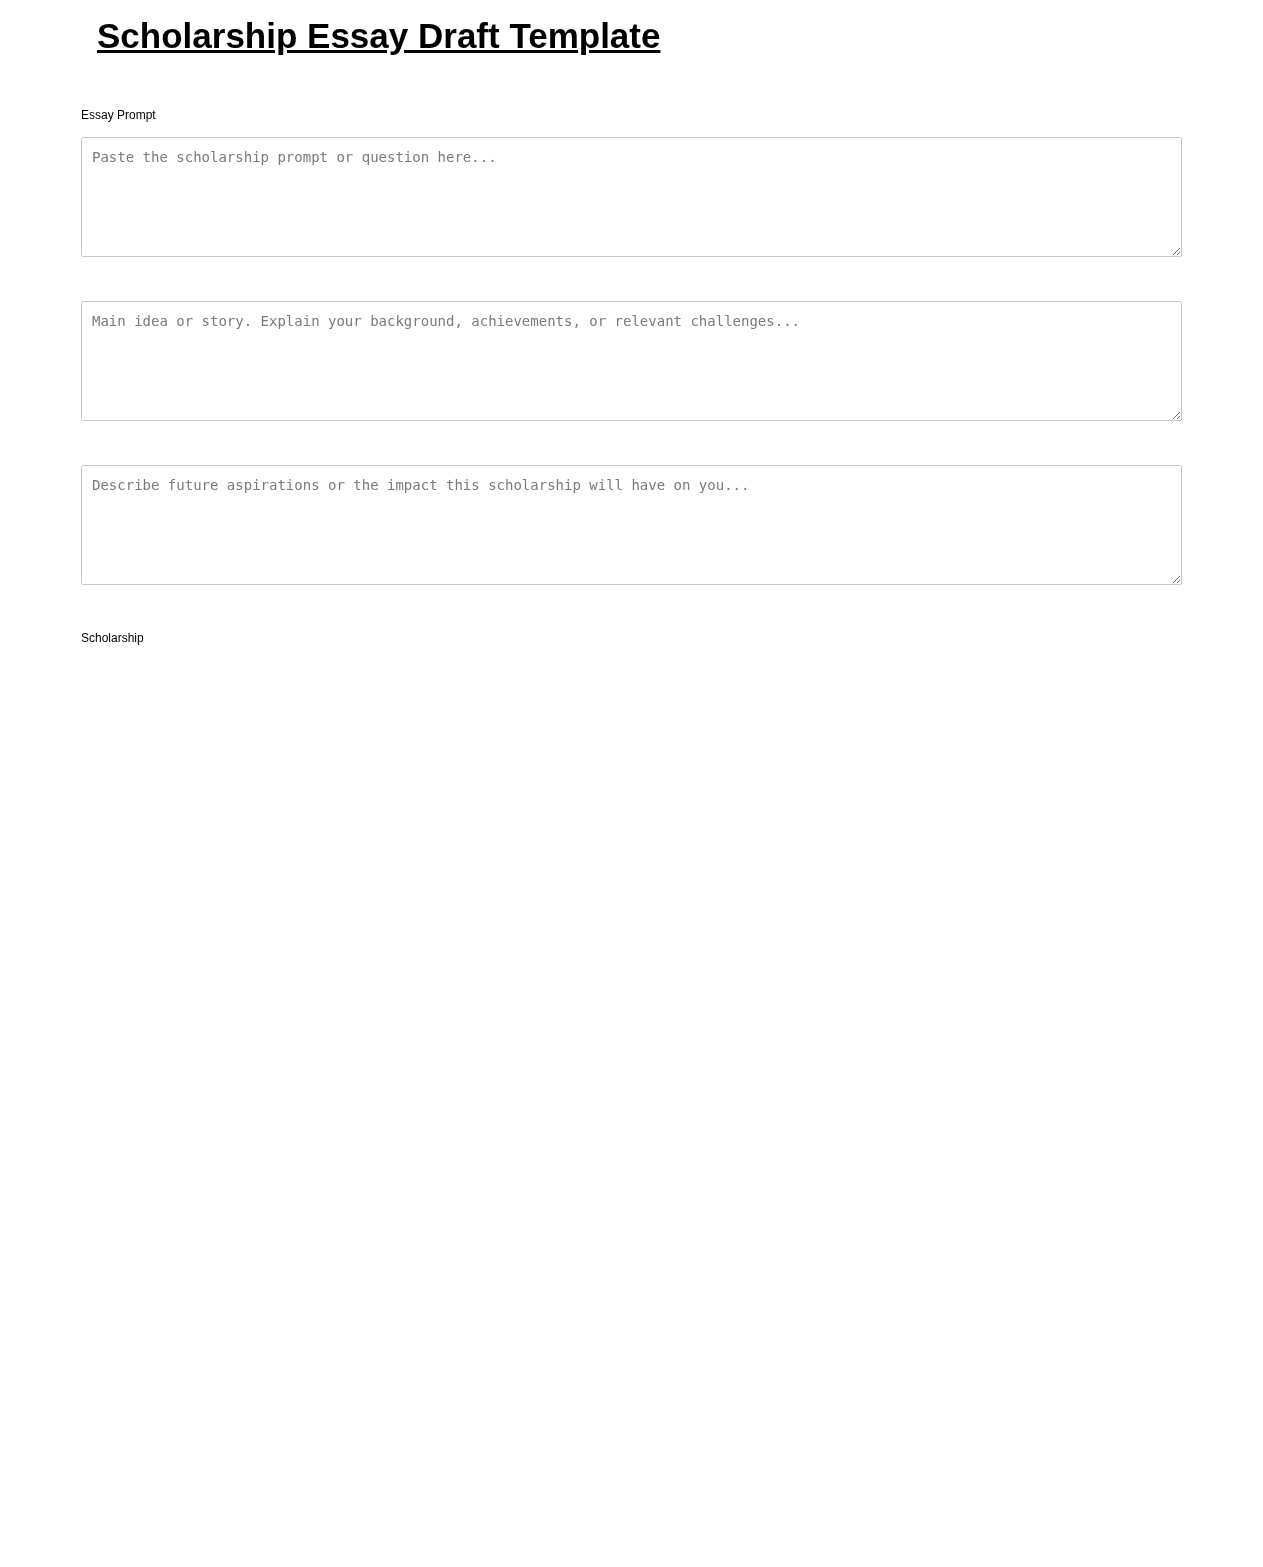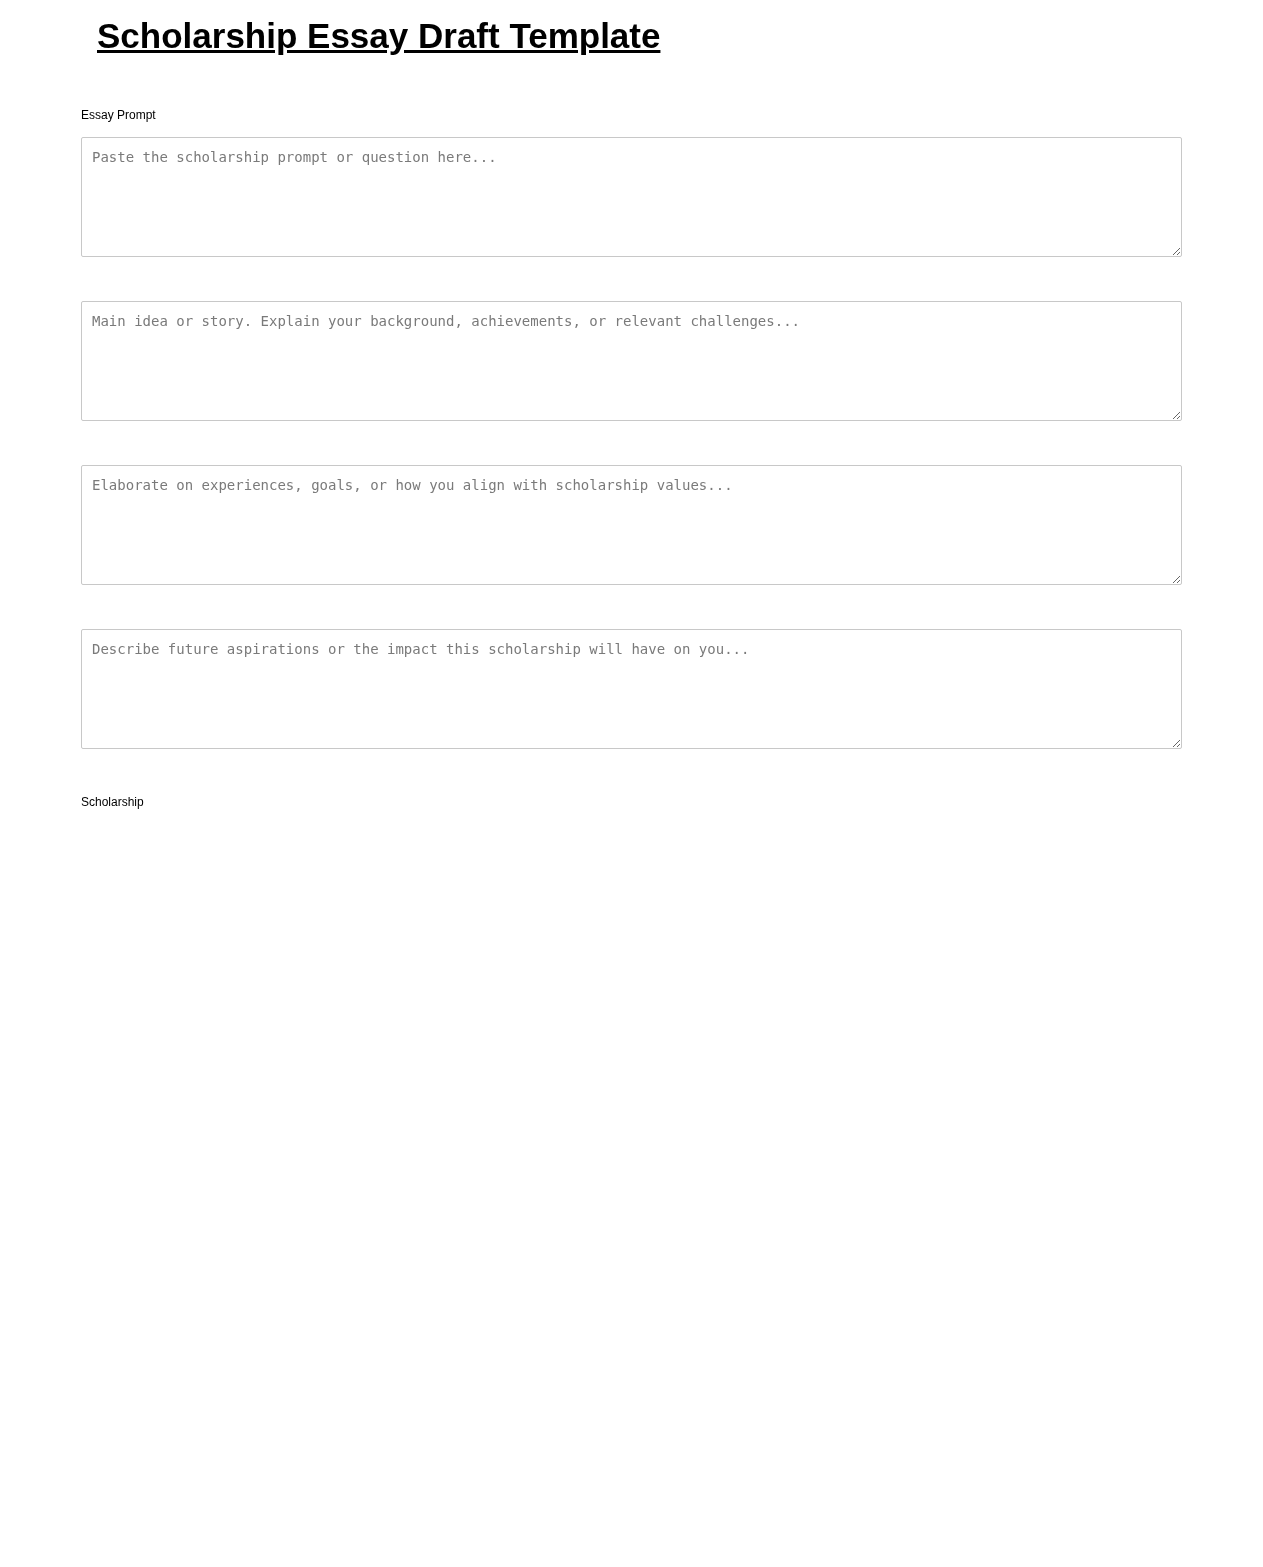--- a/index.html
+++ b/index.html
@@ -50,21 +50,20 @@
       <label class="field-label" for="f0">Essay Prompt</label>
       <textarea id="f0" placeholder="Paste the scholarship prompt or question here..." style=""></textarea>
     </div>
 
 
     <div class="section">
       <textarea id="f2" placeholder="Main idea or story. Explain your background, achievements, or relevant challenges..." style=""></textarea>
     </div>
 
     <div class="section">
-      <textarea id="f3" placeholder="Elaborate on experiences, goals, or how you align with scholarship values..." style=""></textarea>
     </div>
 
     <div class="section">
       <textarea id="f4" placeholder="Describe future aspirations or the impact this scholarship will have on you..." style=""></textarea>
     </div>
 
     <div class="section">
       <label class="field-label" for="f5">Scholarship</label>
     </div>
   </div>

